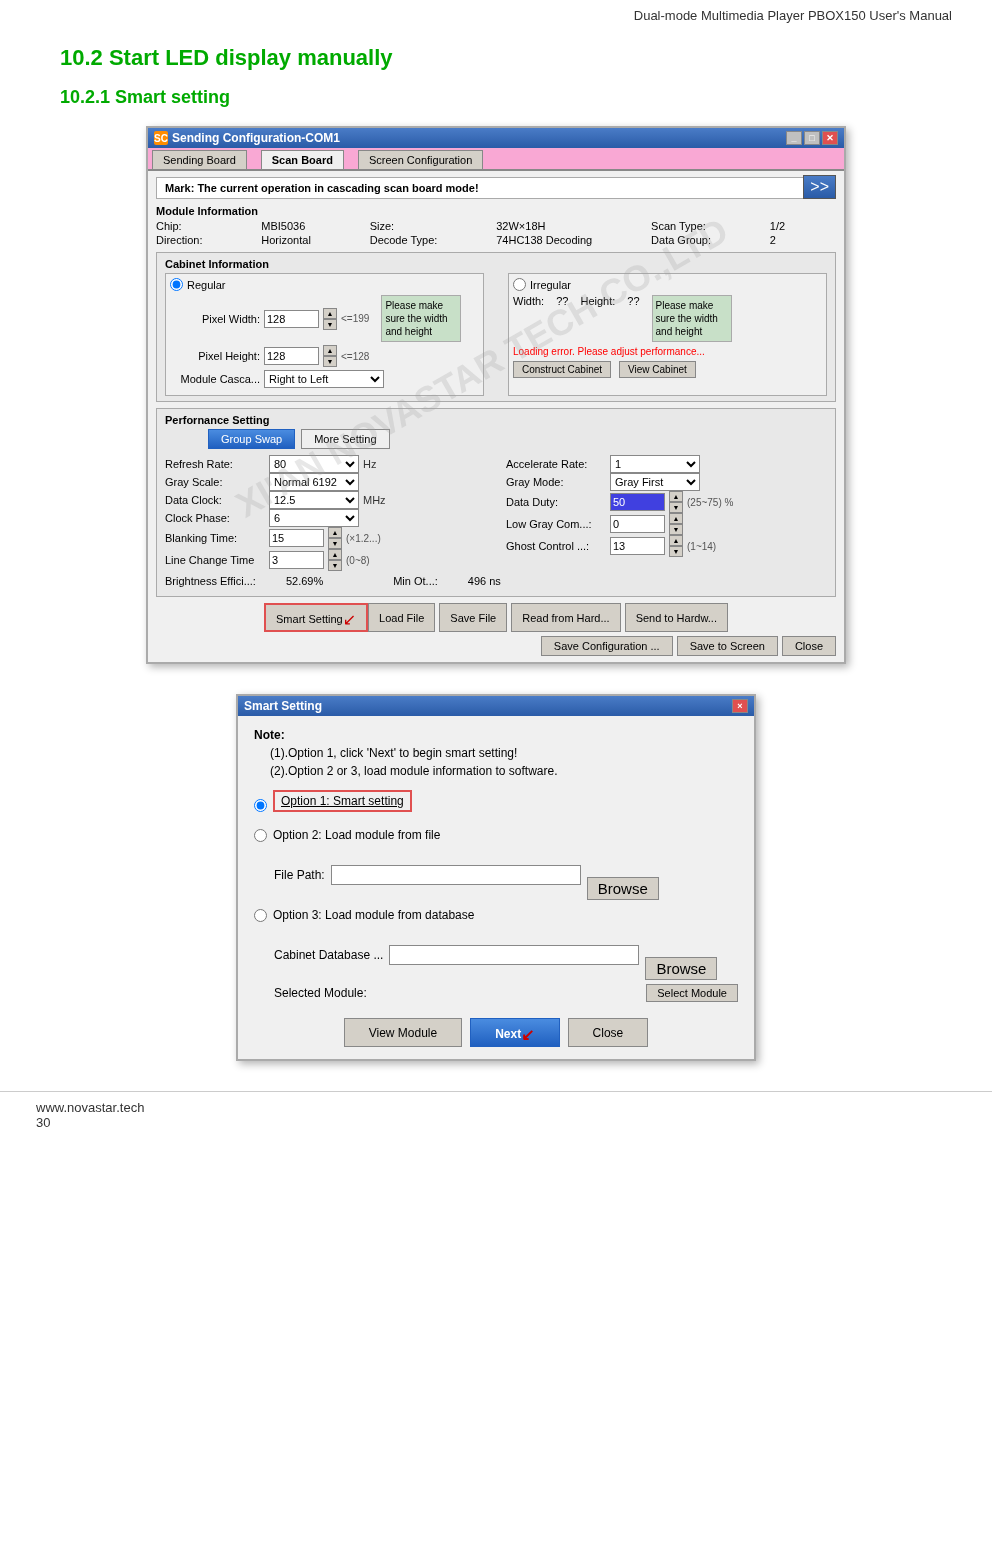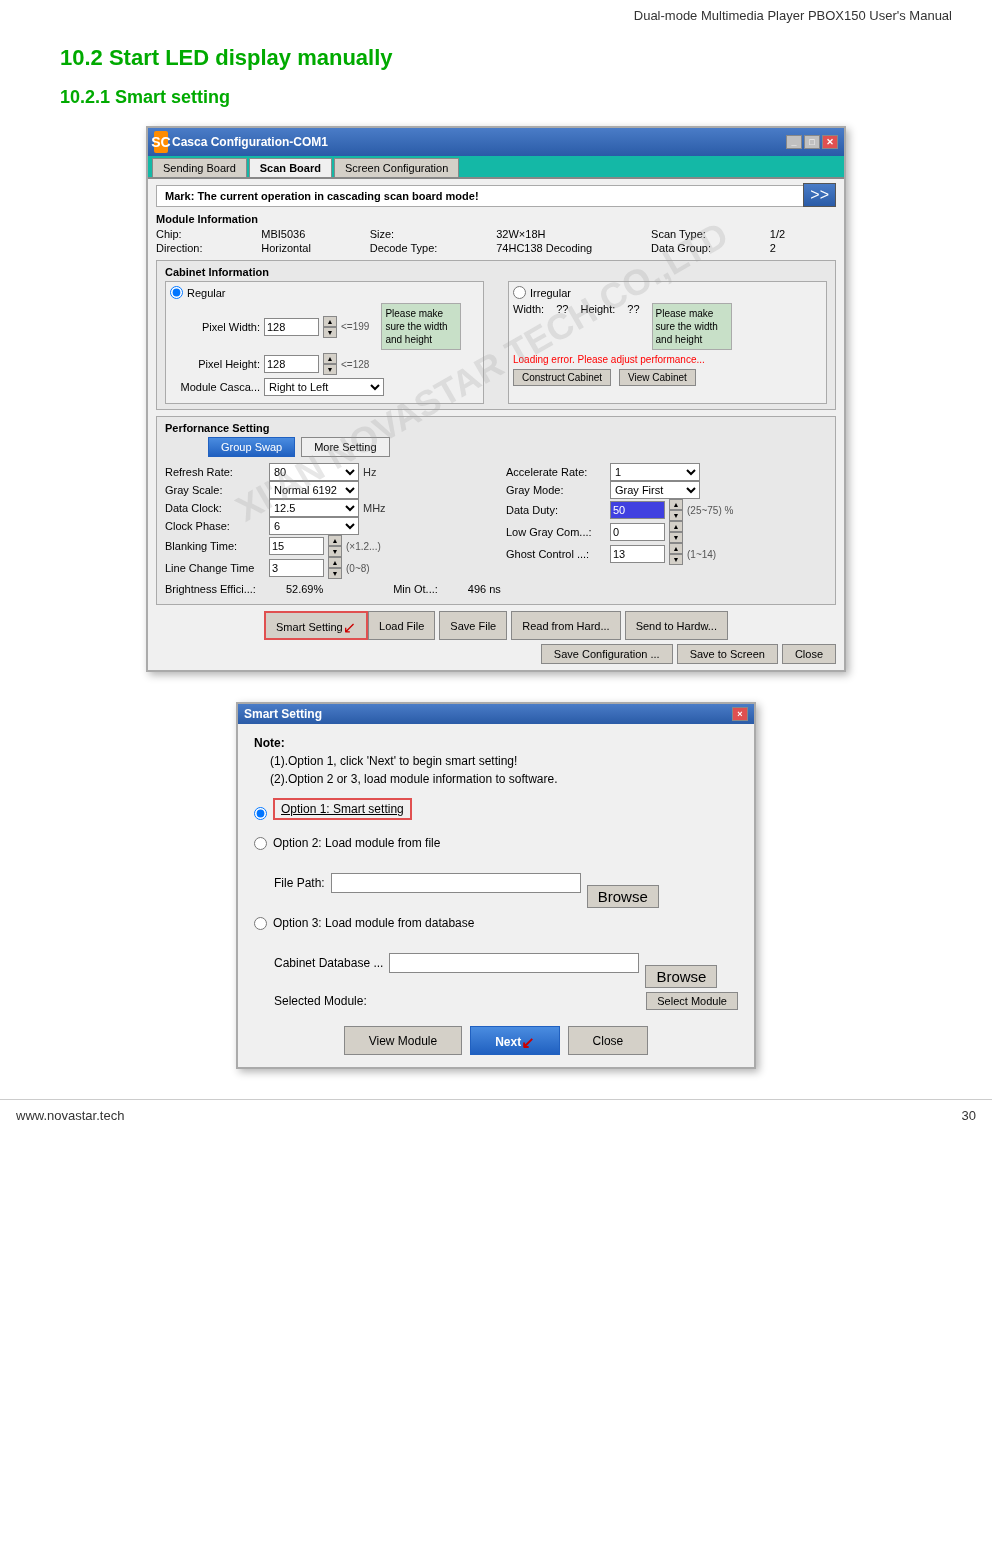--- a/index.html
+++ b/index.html
@@ -59,46 +59,46 @@
       padding: 3px 6px;
       font-size: 12px;
       font-weight: bold;
     }
     .dialog-title-left {
       display: flex;
       align-items: center;
       gap: 4px;
     }
     .dialog-title-icon {
-      width: 14px; height: 22px;
+      width: 14px; height: 14px;
       background: #ff8c00;
       border-radius: 2px;
       display: flex; align-items: center; justify-content: center;
-      font-size: 14px; color: white;
+      font-size: 10px; color: white;
     }
     .dialog-title-buttons {
       display: flex; gap: 2px;
     }
     .title-btn {
       width: 16px; height: 14px;
       background: #c0c0c0;
       border: 1px solid #888;
       font-size: 9px;
       cursor: pointer;
       display: flex; align-items: center; justify-content: center;
     }
     .title-btn.close-btn { background: #e05050; color: white; }
 
     
     .tab-bar {
       display: flex;
-      background: #14b8a6;
+      background: #f9a8d4;
       border-bottom: 2px solid #888;
       padding: 2px 4px 0 4px;
-      gap: 2px;
+      gap: 14px;
     }
     .tab {
       padding: 3px 10px;
       font-size: 11px;
       background: #d4d0c8;
       border: 1px solid #888;
       border-bottom: none;
       cursor: pointer;
     }
     .tab.active {
@@ -369,25 +369,26 @@
     .smart-btn.next-btn {
       background: linear-gradient(to bottom, #4a8ce0, #2060c0);
       color: white; border-color: #2060c0;
       font-weight: bold;
     }
 
     
     .page-footer {
       display: flex;
       justify-content: space-between;
-      padding: 8px 16px;
+      padding: 8px 36px;
       font-size: 13px;
       color: #333;
       border-top: 1px solid #ccc;
       margin-top: 20px;
+      flex-direction: column;
     }
 
     
     .cursor-arrow {
       display: inline-block;
       color: #cc0000;
       font-size: 16px;
       position: relative;
       top: 2px;
     }
@@ -421,21 +422,21 @@
 
     <div class="watermark" style="font-size:36px;top:45%;left:48%;">
       <span>XI'AN NOVASTAR TECH CO.,LTD</span>
     </div>
 
     <div class="dialog-title-bar">
       <div class="dialog-title-left">
         <div class="dialog-title-icon">
           <span>SC</span>
         </div>
-        <span>Casca Configuration-COM1</span>
+        <span>Sending Configuration-COM1</span>
       </div>
       <div class="dialog-title-buttons">
         <div class="title-btn">_</div>
         <div class="title-btn">□</div>
         <div class="title-btn close-btn">✕</div>
       </div>
     </div>
 
     <div class="tab-bar">
       <div class="tab">

